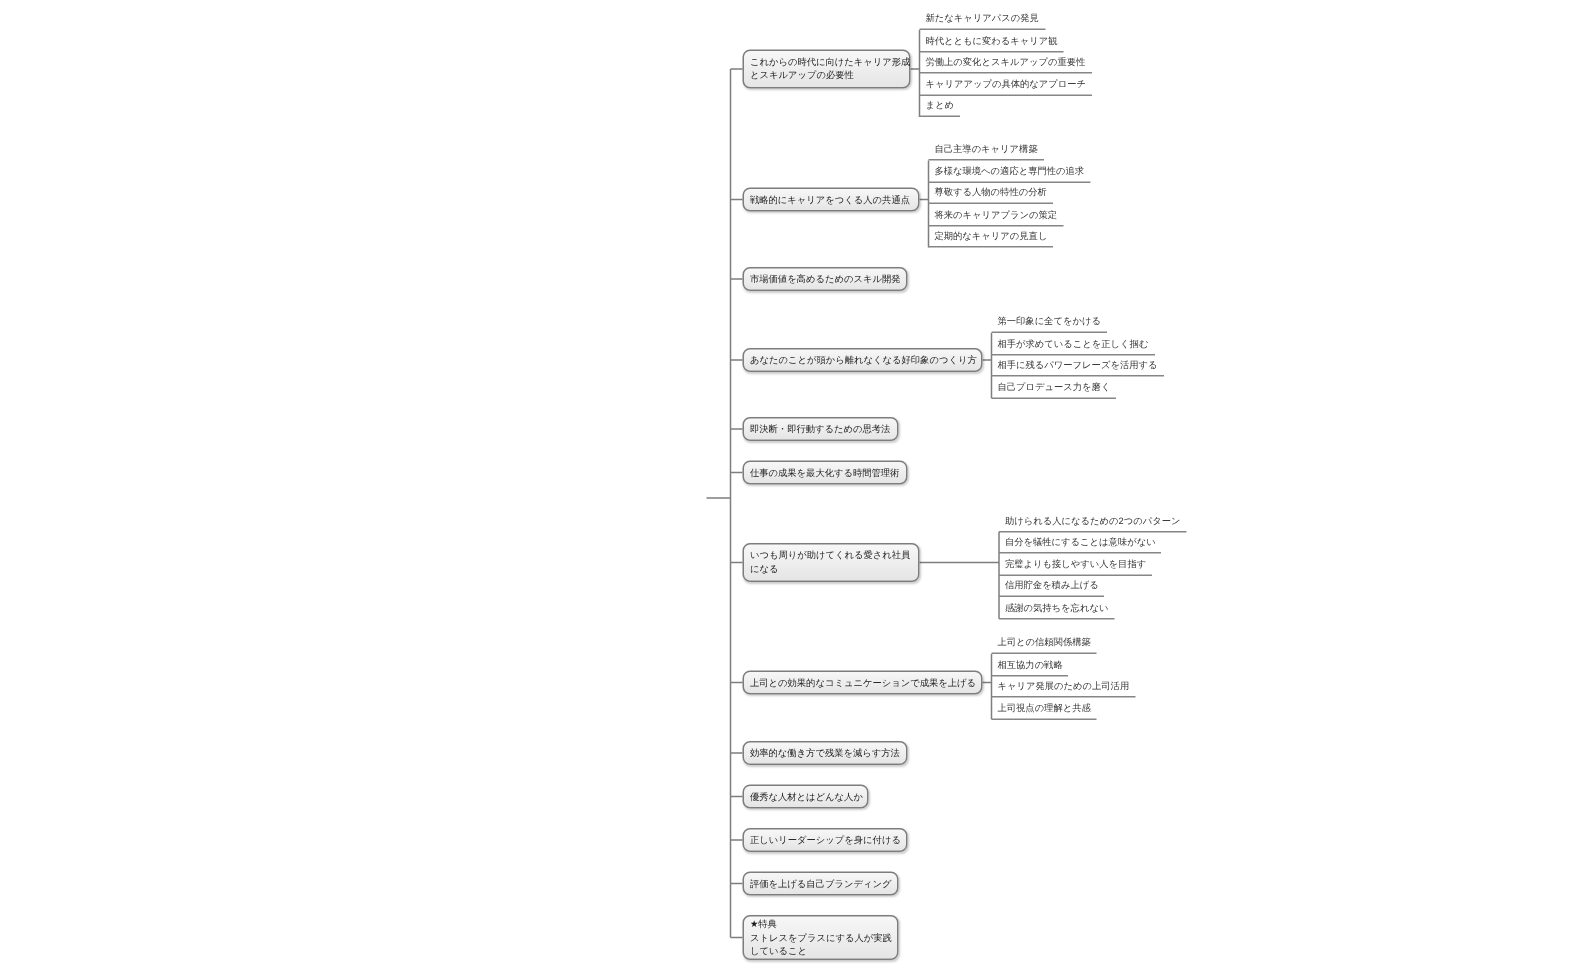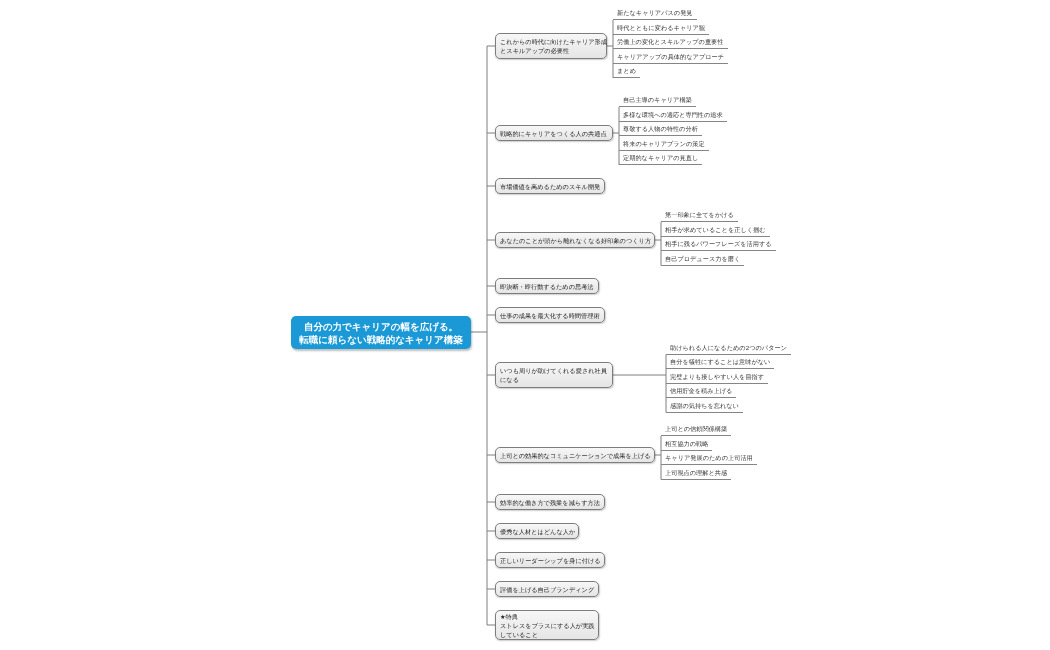--- a/index.html
+++ b/index.html
@@ -41,22 +41,20 @@
       M487,46 H495 M487,133 H495 M487,186 H495 M487,240 H495 M487,286 H495
       M487,315 H495 M487,375 H495 M487,455 H495 M487,502 H495 M487,531 H495
       M487,560 H495 M487,589 H495 M487,625 H495
       M607,46 H613 M613,20 V78
       M613,133 H619 M619,107 V165
       M655,240 H661 M661,222 V265.5
       M613,375 H666 M666,354.5 V412.5
       M655,455 H661 M661,436 V479.5"></path>
   </svg>
 
-  <div class="central" style="left:291px;top:316px;width:180px;height:33px">自分の力でキャリアの幅を広げる。
-転職に頼らない戦略的なキャリア構築</div>
 
   <div class="topic" style="left:495px;top:33px;width:112px;height:26px">これからの時代に向けたキャリア形成
 とスキルアップの必要性</div>
   <div class="topic" style="left:495px;top:125px;width:118px;height:16px">戦略的にキャリアをつくる人の共通点</div>
   <div class="topic" style="left:495px;top:178px;width:110px;height:16px">市場価値を高めるためのスキル開発</div>
   <div class="topic" style="left:495px;top:232px;width:160px;height:16px">あなたのことが頭から離れなくなる好印象のつくり方</div>
   <div class="topic" style="left:495px;top:278px;width:104px;height:16px">即決断・即行動するための思考法</div>
   <div class="topic" style="left:495px;top:307px;width:110px;height:16px">仕事の成果を最大化する時間管理術</div>
   <div class="topic" style="left:495px;top:362px;width:118px;height:26px">いつも周りが助けてくれる愛され社員
 になる</div>

